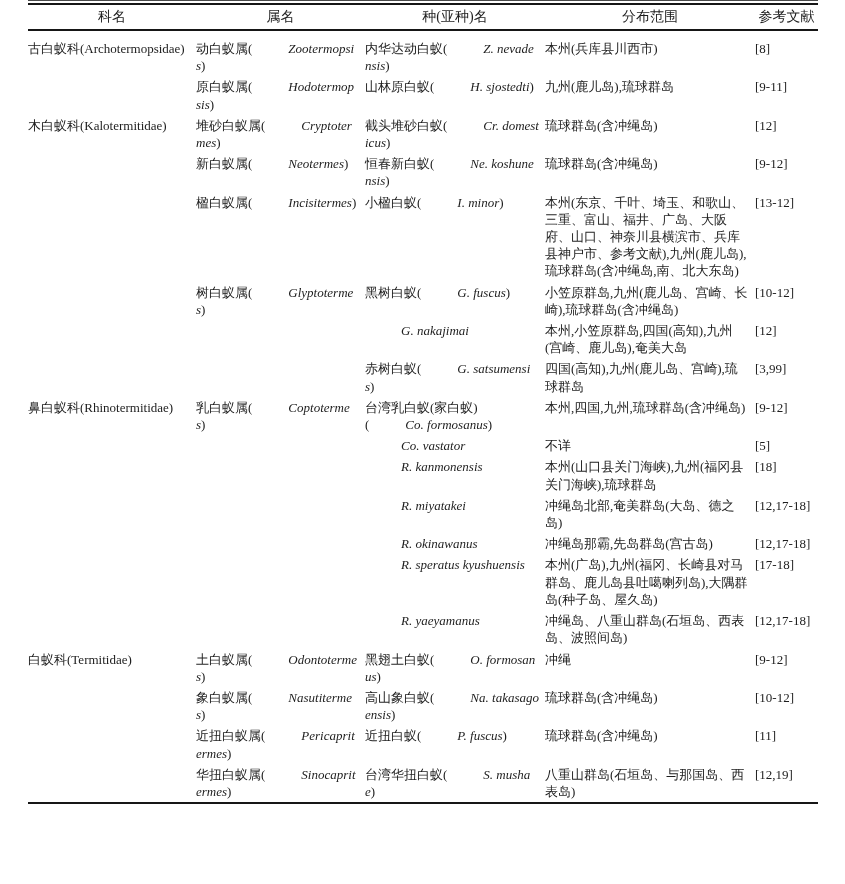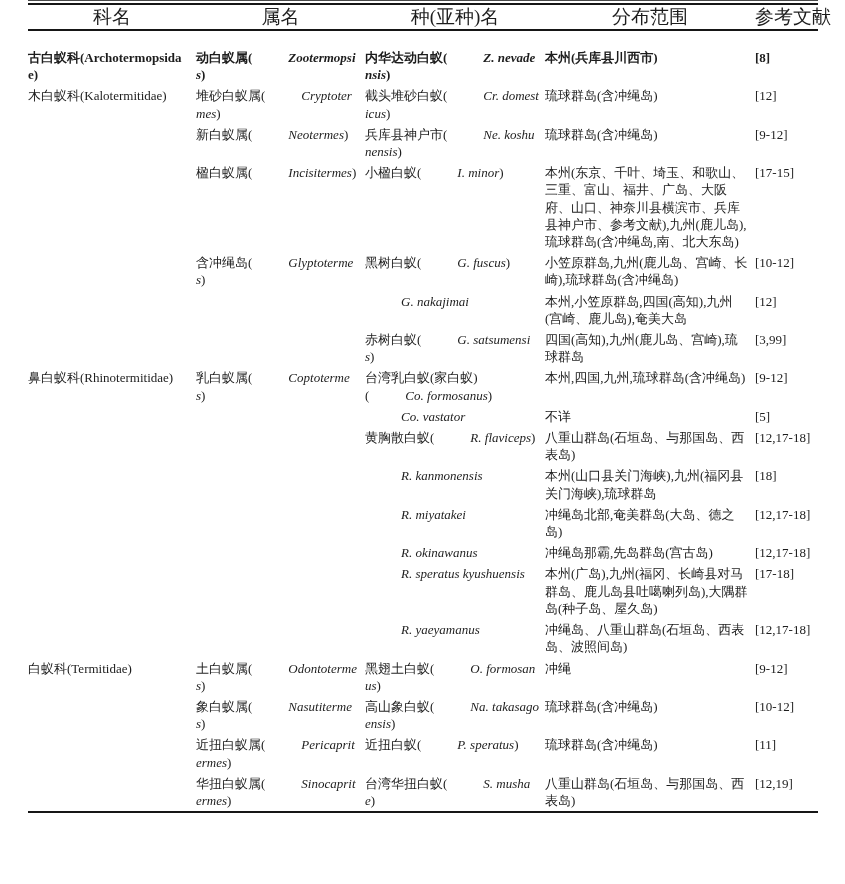--- a/index.html
+++ b/index.html
@@ -31,40 +31,40 @@
     border-top: 2px solid #161616;   
     border-bottom: 2px solid #161616;
   }
   col.c-family { width: 168px; }
   col.c-genus  { width: 169px; }
   col.c-species{ width: 180px; }
   col.c-dist   { width: 210px; }
   col.c-refs   { width: 63px;  }
   thead th {
     font-weight: normal;
-    font-size: 19px;
+    font-size: 14px;
     line-height: 17px;
     padding: 3px 0 4px 0;
     border-bottom: 2px solid #161616; 
     text-align: center;
     white-space: nowrap;
   }
   tbody td {
     font-size: 13px;
     line-height: 17.2px;
     vertical-align: top;
     text-align: left;
     padding: 2px 6px 2px 0;
     word-break: break-all;
   }
   tbody td.refs-cell {
     padding-right: 0;
     white-space: nowrap;
   }
-  tbody tr:first-child td { padding-top: 18px; font-weight: bold; }
+  tbody tr:first-child td { padding-top: 9px; }
   i { font-style: italic; margin-left: 36px; }
 </style>
 </head>
 <body>
 
 <div class="page">
   <div class="table-wrap">
     <table class="species-table">
       <colgroup>
         <col class="c-family">
@@ -84,43 +84,50 @@
       </thead>
       <tbody>
           <tr>
             <td><span>古白蚁科(Archotermopsidae)</span></td>
             <td><span>动白蚁属</span>(<i>Zootermopsis</i>)</td>
             <td><span>内华达动白蚁</span>(<i>Z. nevadensis</i>)</td>
             <td>本州(兵库县川西市)</td>
             <td class="refs-cell">[8]</td>
           </tr>
           <tr>
+            <td></td>
+            <td><span>原白蚁属</span>(<i>Hodotermopsis</i>)</td>
+            <td><span>山林原白蚁</span>(<i>H. sjostedti</i>)</td>
+            <td>九州(鹿儿岛),琉球群岛</td>
+            <td class="refs-cell">[9-11]</td>
+          </tr>
+          <tr>
             <td><span>木白蚁科(Kalotermitidae)</span></td>
             <td><span>堆砂白蚁属</span>(<i>Cryptotermes</i>)</td>
             <td><span>截头堆砂白蚁</span>(<i>Cr. domesticus</i>)</td>
             <td>琉球群岛(含冲绳岛)</td>
             <td class="refs-cell">[12]</td>
           </tr>
           <tr>
             <td></td>
             <td><span>新白蚁属</span>(<i>Neotermes</i>)</td>
-            <td><span>兵库县神户市</span>(<i>Ne. koshunensis</i>)</td>
+            <td><span>恒春新白蚁</span>(<i>Ne. koshunensis</i>)</td>
             <td>琉球群岛(含冲绳岛)</td>
             <td class="refs-cell">[9-12]</td>
           </tr>
           <tr>
             <td></td>
             <td><span>楹白蚁属</span>(<i>Incisitermes</i>)</td>
             <td><span>小楹白蚁</span>(<i>I. minor</i>)</td>
             <td>本州(东京、千叶、埼玉、和歌山、三重、富山、福井、广岛、大阪府、山口、神奈川县横滨市、兵库县神户市、参考文献),九州(鹿儿岛),琉球群岛(含冲绳岛,南、北大东岛)</td>
-            <td class="refs-cell">[17-15]</td>
-          </tr>
-          <tr>
-            <td></td>
-            <td><span>含冲绳岛</span>(<i>Glyptotermes</i>)</td>
+            <td class="refs-cell">[13-12]</td>
+          </tr>
+          <tr>
+            <td></td>
+            <td><span>树白蚁属</span>(<i>Glyptotermes</i>)</td>
             <td><span>黑树白蚁</span>(<i>G. fuscus</i>)</td>
             <td>小笠原群岛,九州(鹿儿岛、宫崎、长崎),琉球群岛(含冲绳岛)</td>
             <td class="refs-cell">[10-12]</td>
           </tr>
           <tr>
             <td></td>
             <td></td>
             <td><i>G. nakajimai</i></td>
             <td>本州,小笠原群岛,四国(高知),九州(宫崎、鹿儿岛),奄美大岛</td>
             <td class="refs-cell">[12]</td>
@@ -145,27 +152,20 @@
           <tr>
             <td></td>
             <td></td>
             <td><i>Co. vastator</i></td>
             <td>不详</td>
             <td class="refs-cell">[5]</td>
           </tr>
           <tr>
             <td></td>
             <td></td>
-            <td><span>黄胸散白蚁</span>(<i>R. flaviceps</i>)</td>
-            <td>八重山群岛(石垣岛、与那国岛、西表岛)</td>
-            <td class="refs-cell">[12,17-18]</td>
-          </tr>
-          <tr>
-            <td></td>
-            <td></td>
             <td><i>R. kanmonensis</i></td>
             <td>本州(山口县关门海峡),九州(福冈县关门海峡),琉球群岛</td>
             <td class="refs-cell">[18]</td>
           </tr>
           <tr>
             <td></td>
             <td></td>
             <td><i>R. miyatakei</i></td>
             <td>冲绳岛北部,奄美群岛(大岛、德之岛)</td>
             <td class="refs-cell">[12,17-18]</td>
@@ -201,21 +201,21 @@
           <tr>
             <td></td>
             <td><span>象白蚁属</span>(<i>Nasutitermes</i>)</td>
             <td><span>高山象白蚁</span>(<i>Na. takasagoensis</i>)</td>
             <td>琉球群岛(含冲绳岛)</td>
             <td class="refs-cell">[10-12]</td>
           </tr>
           <tr>
             <td></td>
             <td><span>近扭白蚁属</span>(<i>Pericapritermes</i>)</td>
-            <td><span>近扭白蚁</span>(<i>P. speratus</i>)</td>
+            <td><span>近扭白蚁</span>(<i>P. fuscus</i>)</td>
             <td>琉球群岛(含冲绳岛)</td>
             <td class="refs-cell">[11]</td>
           </tr>
           <tr>
             <td></td>
             <td><span>华扭白蚁属</span>(<i>Sinocapritermes</i>)</td>
             <td><span>台湾华扭白蚁</span>(<i>S. mushae</i>)</td>
             <td>八重山群岛(石垣岛、与那国岛、西表岛)</td>
             <td class="refs-cell">[12,19]</td>
           </tr>

